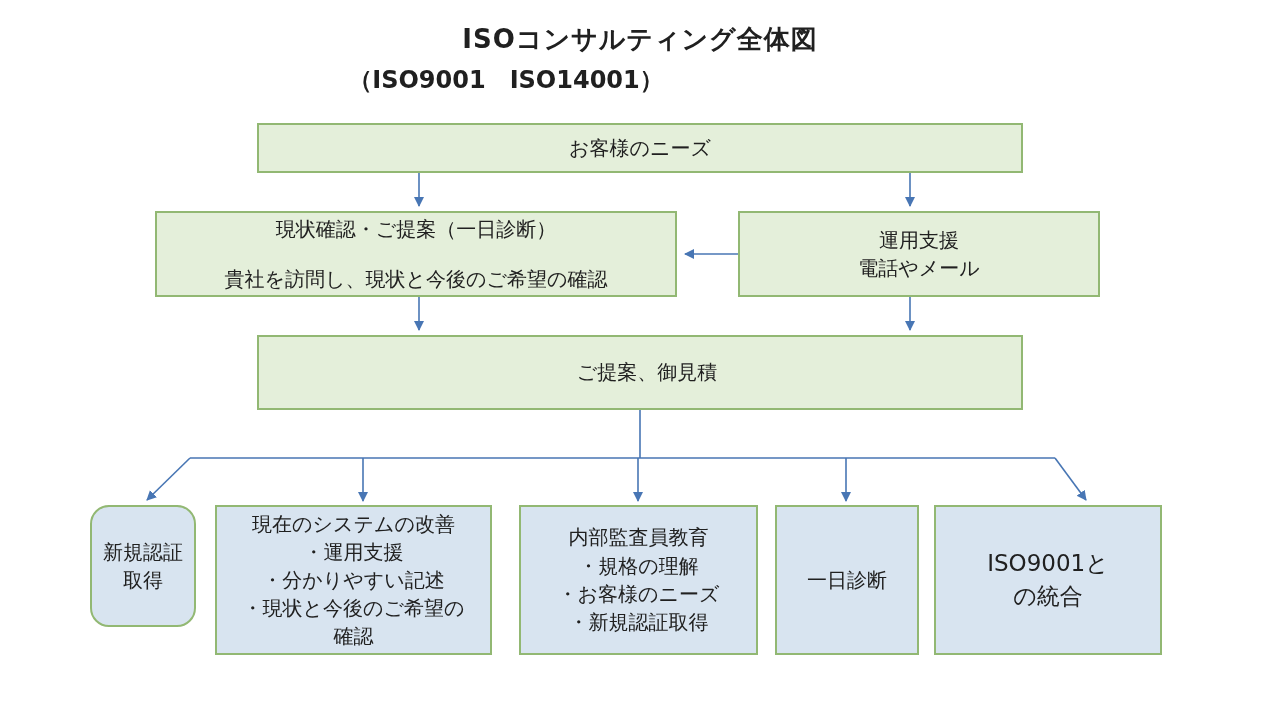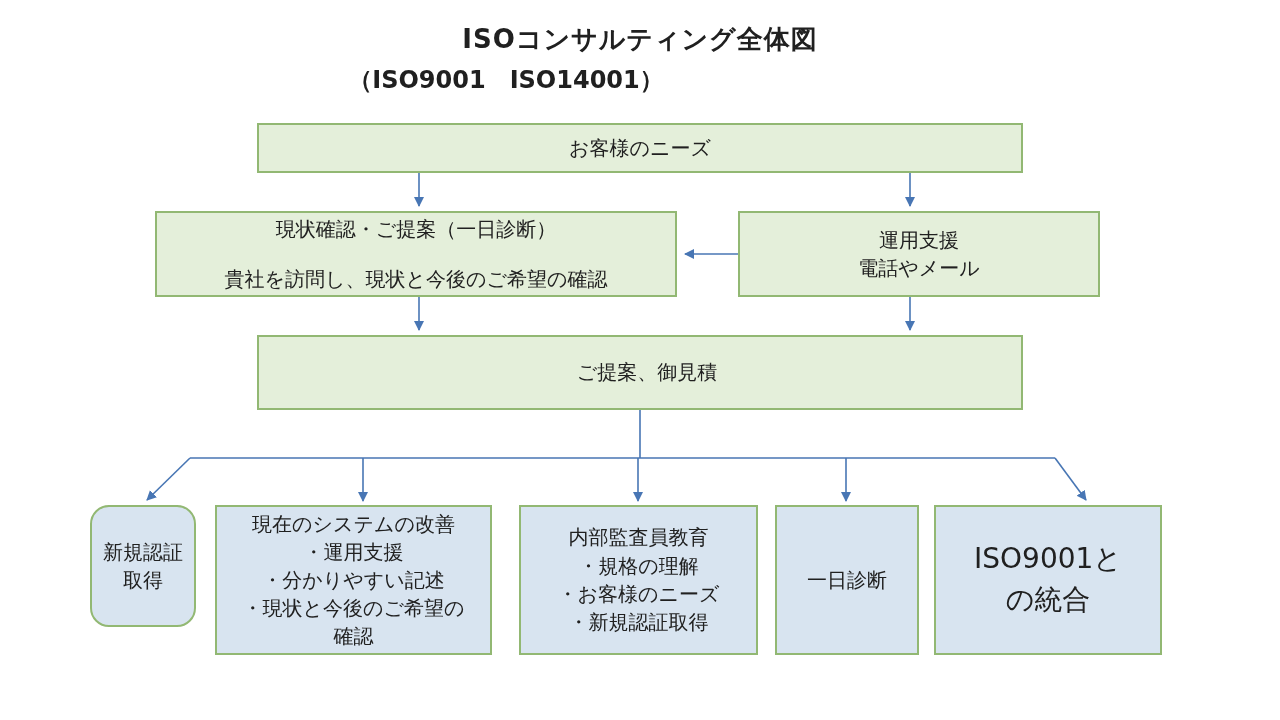--- a/index.html
+++ b/index.html
@@ -27,21 +27,21 @@
 
   .box-needs   {left:257px;top:123px;width:766px;height:50px;}
   .box-assess  {left:155px;top:211px;width:522px;height:86px;gap:21px;}
   .box-inquiry {left:738px;top:211px;width:362px;height:86px;}
   .box-proposal{left:257px;top:335px;width:766px;height:75px;padding-left:14px;}
 
   .svc1{left:90px; top:505px;width:106px;height:122px;padding:0 7px;border-radius:19px;}
   .svc2{left:215px;top:505px;width:277px;height:150px;padding:0 18px;line-height:1.4;}
   .svc3{left:519px;top:505px;width:239px;height:150px;padding:12px 8px;}
   .svc4{left:775px;top:505px;width:144px;height:150px;}
-  .svc5{left:934px;top:505px;width:228px;height:150px;font-size:28px;line-height:1.45;}
+  .svc5{left:934px;top:505px;width:228px;height:150px;font-size:23px;line-height:1.45;}
 
   .connectors{position:absolute;left:0;top:0;width:1280px;height:720px;pointer-events:none;}
   .connectors line, .connectors path.lnk{
     stroke:var(--arrow,#4876b4);stroke-width:1.6;fill:none;
   }
   .connectors marker path{fill:var(--arrow,#4876b4);stroke:none;}
 </style>
 </head>
 <body>
 

